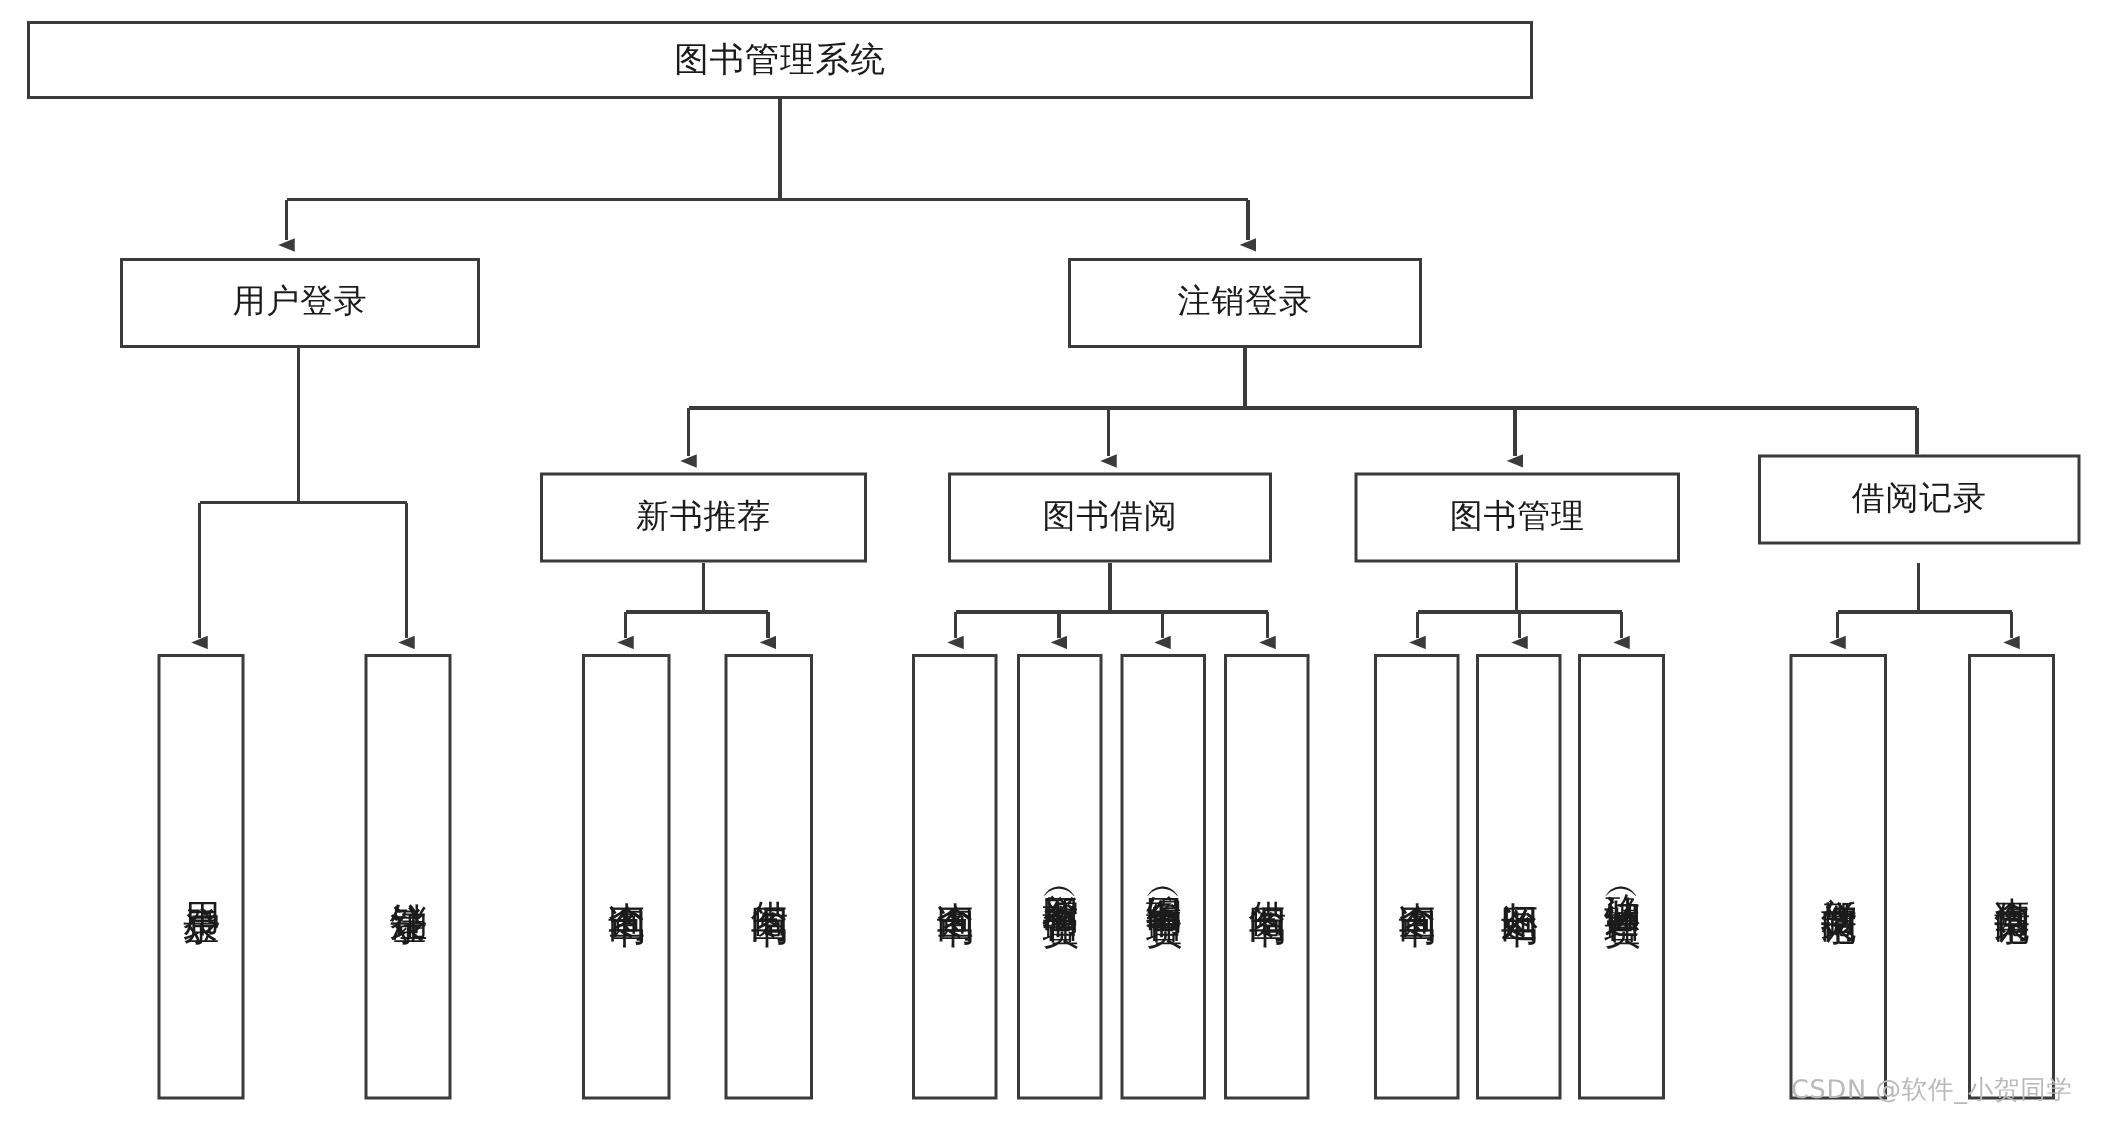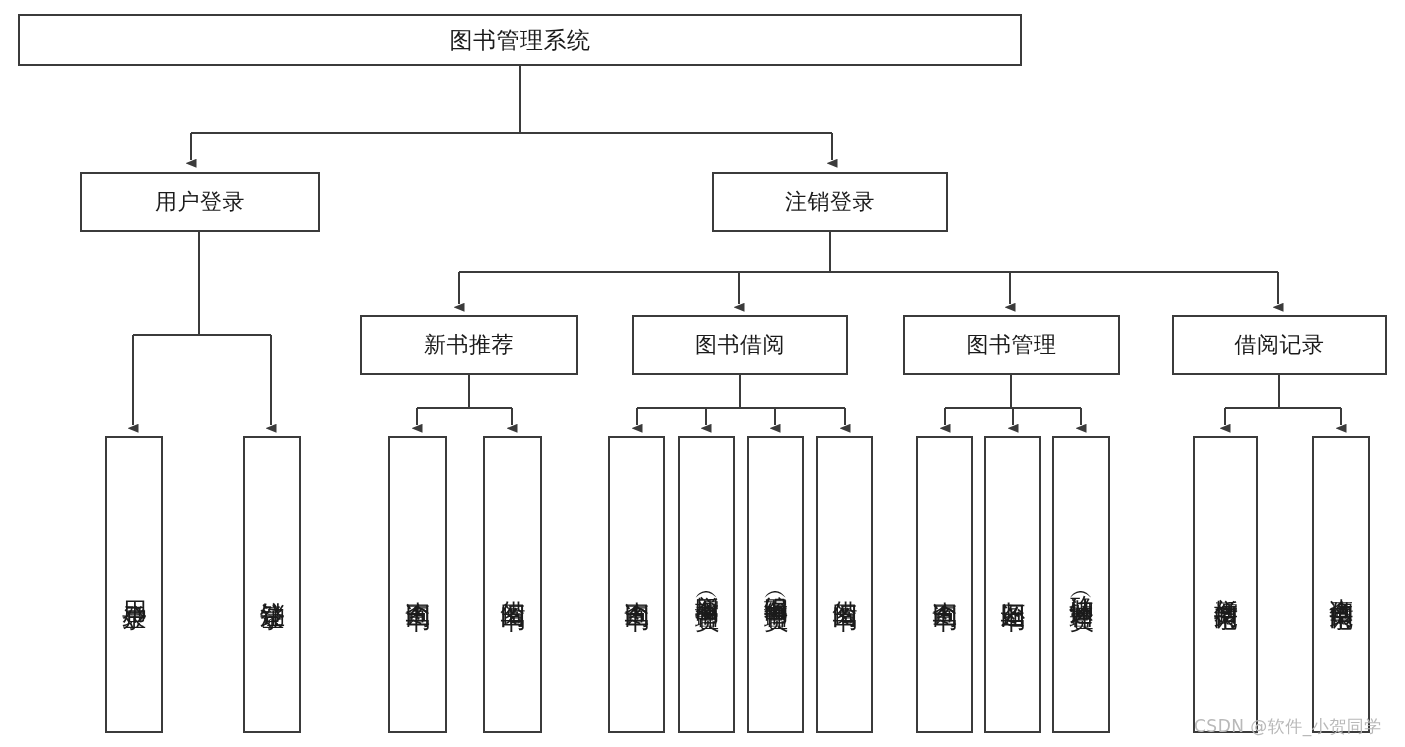--- a/index.html
+++ b/index.html
@@ -140,21 +140,21 @@
 
   <div class="node horiz" style="left:360px; top:315px; width:218px; height:60px;">
     <span class="label">新书推荐</span>
   </div>
   <div class="node horiz" style="left:632px; top:315px; width:216px; height:60px;">
     <span class="label">图书借阅</span>
   </div>
   <div class="node horiz" style="left:903px; top:315px; width:217px; height:60px;">
     <span class="label">图书管理</span>
   </div>
-  <div class="node horiz" style="left:1172px; top:315px; width:215px; height:60px;">
+  <div class="node horiz" style="left:1172px; top:303px; width:215px; height:60px;">
     <span class="label">借阅记录</span>
   </div>
 
   <div class="node vert" style="left:105px; top:436px; width:58px; height:297px;">
     <span class="label">用户登录</span>
   </div>
   <div class="node vert" style="left:243px; top:436px; width:58px; height:297px;">
     <span class="label">注销登录</span>
   </div>
 

